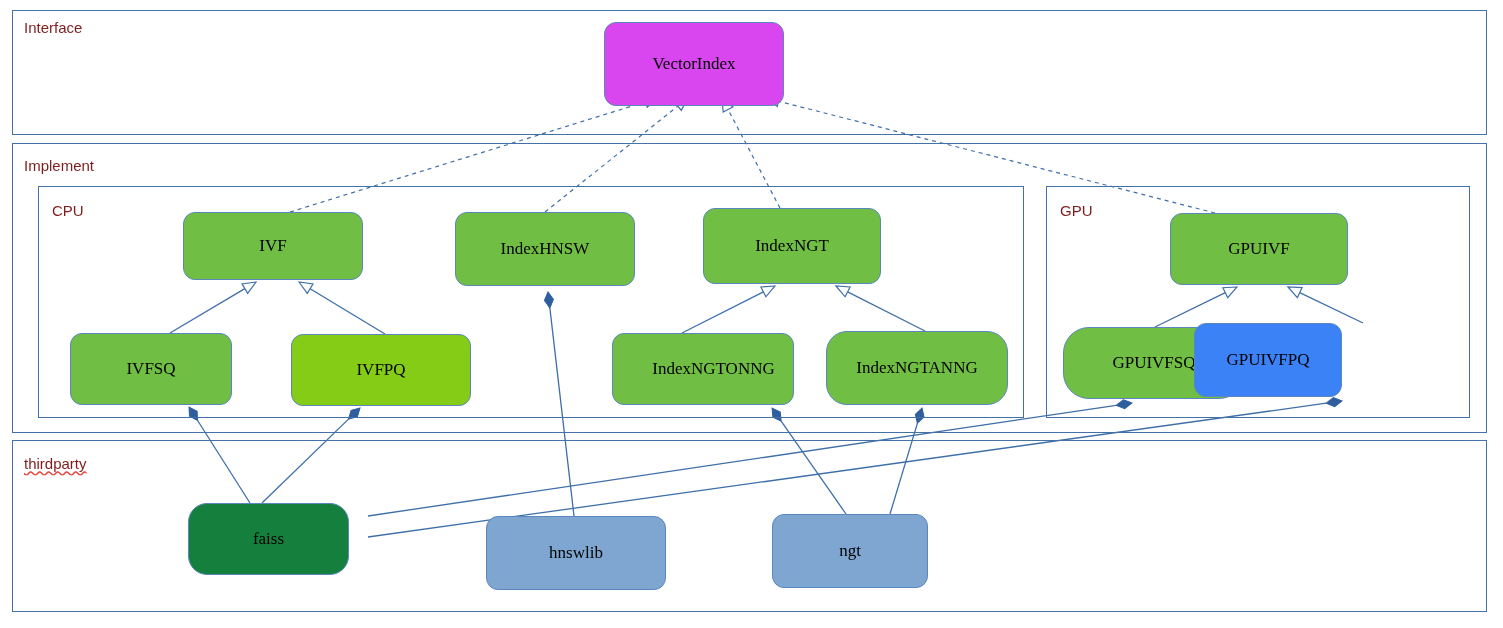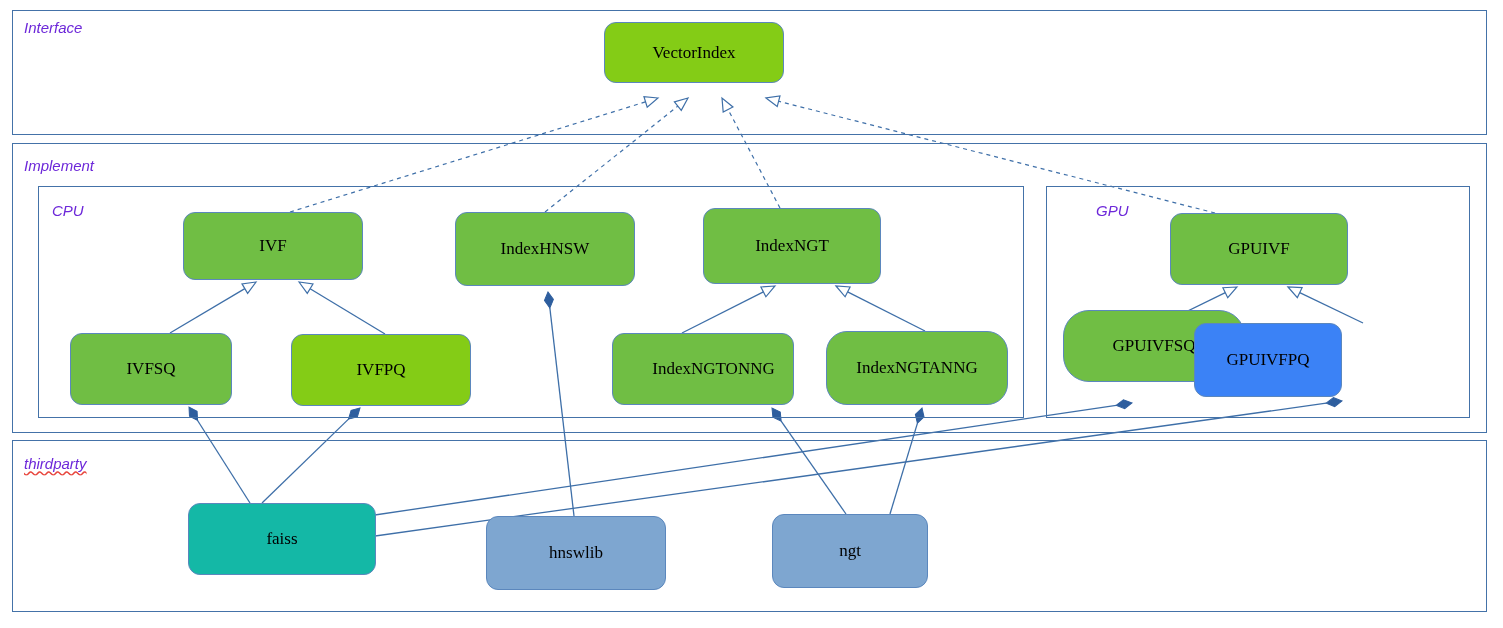--- a/index.html
+++ b/index.html
@@ -28,24 +28,23 @@
   .container-box {
     position: absolute;
     box-sizing: border-box;
     border: 1px solid #4472A8;
     background: transparent;
   }
   .container-label {
     position: absolute;
     font-family: "Liberation Sans", sans-serif;
     font-size: 15px;
-    color: #6d28d9;
+    color: #7f1d1d;
     white-space: nowrap;
     line-height: 1;
-    font-style: italic;
   }
   .container-label.misspelled {
     text-decoration: underline wavy #E8453C;
     text-decoration-skip-ink: none;
   }
   .node {
     position: absolute;
     box-sizing: border-box;
     border: 1px solid #5B87BD;
     border-radius: 12px;
@@ -139,34 +138,34 @@
     </svg>
 
   <div id="containers">
       <div class="container-box" style="left: 12px; top: 10px; width: 1475px; height: 125px; border-color: rgb(68, 114, 168);"></div>
       <div class="container-label" style="left: 24px; top: 20px;">Interface</div>
       <div class="container-box" style="left: 12px; top: 143px; width: 1475px; height: 290px; border-color: rgb(68, 114, 168);"></div>
       <div class="container-label" style="left: 24px; top: 158px;">Implement</div>
       <div class="container-box" style="left: 38px; top: 186px; width: 986px; height: 232px; border-color: rgb(68, 114, 168);"></div>
       <div class="container-label" style="left: 52px; top: 203px;">CPU</div>
       <div class="container-box" style="left: 1046px; top: 186px; width: 424px; height: 232px; border-color: rgb(68, 114, 168);"></div>
-      <div class="container-label" style="left: 1060px; top: 203px; margin-left: 36px;">GPU</div>
+      <div class="container-label" style="left: 1060px; top: 203px;">GPU</div>
       <div class="container-box" style="left: 12px; top: 440px; width: 1475px; height: 172px; border-color: rgb(68, 114, 168);"></div>
       <div class="container-label misspelled" style="left: 24px; top: 456px; text-decoration-color: rgb(232, 69, 60);">thirdparty</div>
     </div>
   <div id="nodes">
-      <div class="node interface" style="left: 604px; top: 22px; width: 180px; height: 61px; border-color: rgb(91, 135, 189); background: #84cc16;">VectorIndex</div>
+      <div class="node interface" style="left: 604px; top: 22px; width: 180px; height: 84px; border-color: rgb(91, 135, 189); background: #d946ef;">VectorIndex</div>
       <div class="node impl" style="left: 183px; top: 212px; width: 180px; height: 68px; border-color: rgb(91, 135, 189); background: rgb(112, 190, 68);">IVF</div>
       <div class="node impl" style="left: 455px; top: 212px; width: 180px; height: 74px; border-color: rgb(91, 135, 189); background: rgb(112, 190, 68);">IndexHNSW</div>
       <div class="node impl" style="left: 703px; top: 208px; width: 178px; height: 76px; border-color: rgb(91, 135, 189); background: rgb(112, 190, 68);">IndexNGT</div>
       <div class="node impl" style="left: 1170px; top: 213px; width: 178px; height: 72px; border-color: rgb(91, 135, 189); background: rgb(112, 190, 68);">GPUIVF</div>
       <div class="node impl" style="left: 70px; top: 333px; width: 162px; height: 72px; border-color: rgb(91, 135, 189); background: rgb(112, 190, 68);">IVFSQ</div>
       <div class="node impl" style="left: 291px; top: 334px; width: 180px; height: 72px; border-color: rgb(91, 135, 189); background: #84cc16;">IVFPQ</div>
       <div class="node impl" style="left: 612px; top: 333px; width: 182px; height: 72px; border-color: rgb(91, 135, 189); background: rgb(112, 190, 68); padding-left: 21px;">IndexNGTONNG</div>
       <div class="node impl" style="left: 826px; top: 331px; width: 182px; height: 74px; border-color: rgb(91, 135, 189); background: rgb(112, 190, 68); border-radius: 21px;">IndexNGTANNG</div>
-      <div class="node impl" style="left: 1063px; top: 310px; width: 182px; height: 72px; border-color: rgb(91, 135, 189); background: rgb(112, 190, 68); border-radius: 26px;">GPUIVFSQ</div>
+      <div class="node impl" style="left: 1063px; top: 327px; width: 182px; height: 72px; border-color: rgb(91, 135, 189); background: rgb(112, 190, 68); border-radius: 26px;">GPUIVFSQ</div>
       <div class="node impl" style="left: 1194px; top: 323px; width: 148px; height: 74px; border-color: rgb(91, 135, 189); background: #3b82f6;">GPUIVFPQ</div>
-      <div class="node thirdparty" style="left: 188px; top: 503px; width: 188px; height: 72px; border-color: rgb(91, 135, 189); background: #14b8a6;">faiss</div>
+      <div class="node thirdparty" style="left: 188px; top: 503px; width: 161px; height: 72px; border-color: rgb(91, 135, 189); background: #15803d; border-radius: 19px;">faiss</div>
       <div class="node thirdparty" style="left: 486px; top: 516px; width: 180px; height: 74px; border-color: rgb(91, 135, 189); background: rgb(126, 166, 208);">hnswlib</div>
       <div class="node thirdparty" style="left: 772px; top: 514px; width: 156px; height: 74px; border-color: rgb(91, 135, 189); background: rgb(126, 166, 208);">ngt</div>
     </div>
 
 </div>
 
 </body></html>

